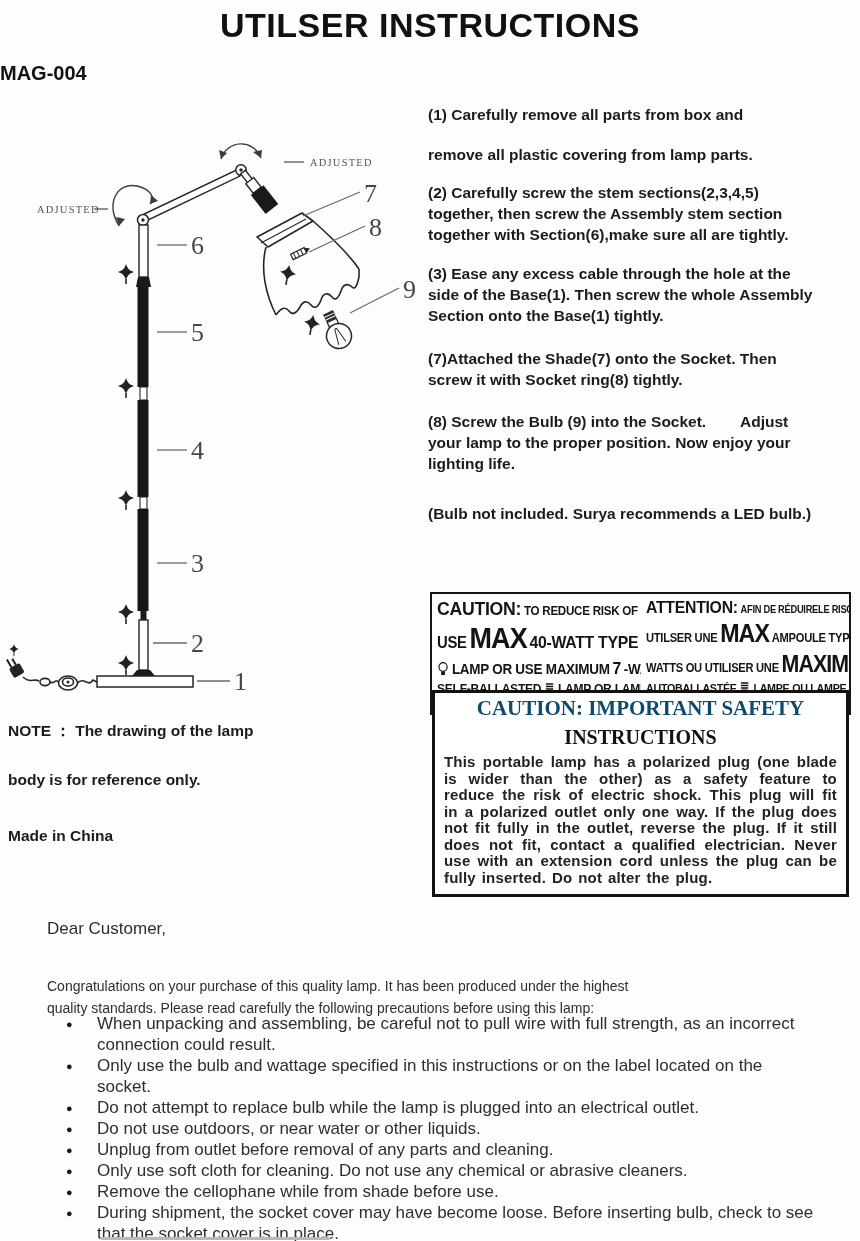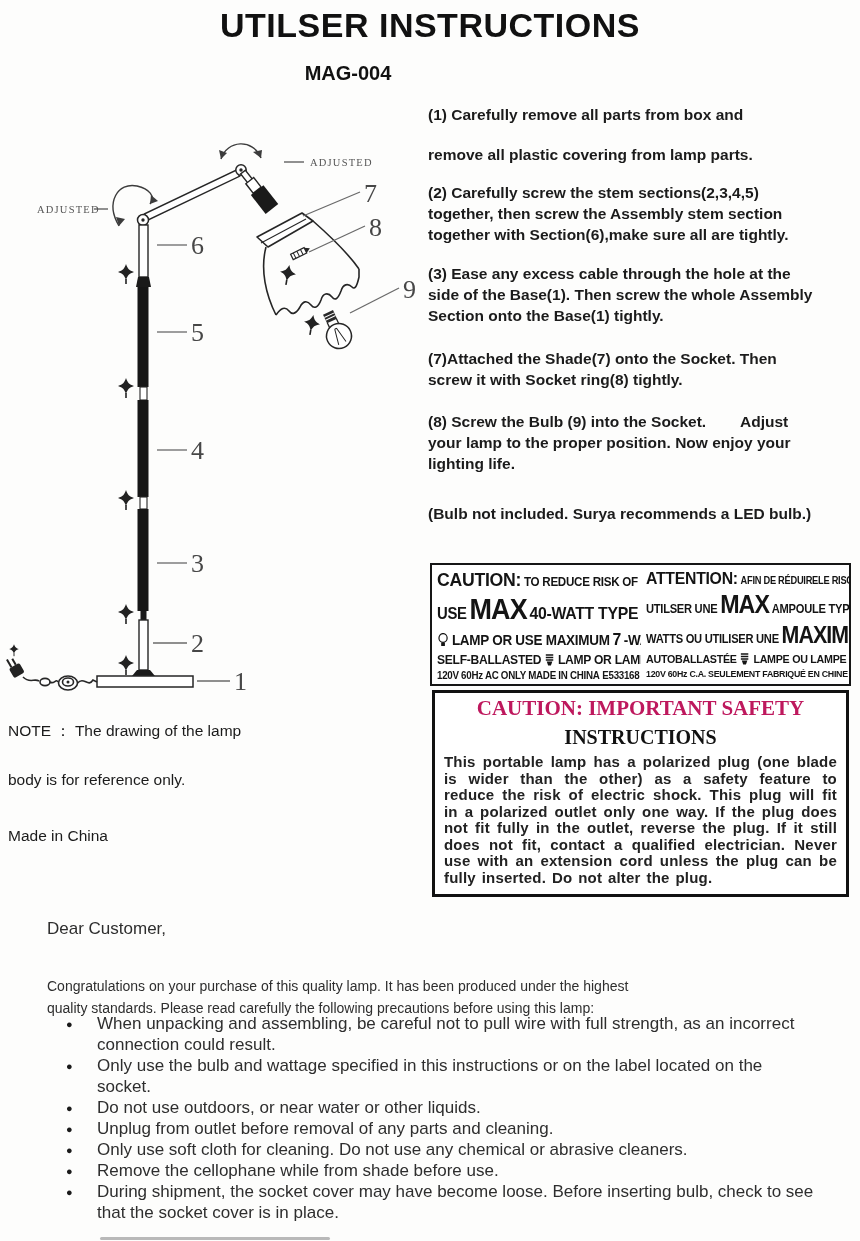--- a/index.html
+++ b/index.html
@@ -3,28 +3,28 @@
 <meta charset="utf-8">
 <style>
   html,body{margin:0;padding:0;background:#e8e8e8;}
   #page{position:relative;width:860px;height:1241px;background:#fdfdfc;margin:0 auto;
         font-family:"Liberation Sans",sans-serif;color:#1c1c1c;overflow:hidden;}
   .abs{position:absolute;}
 
   
   #title{top:6px;left:0;width:860px;text-align:center;font-size:34px;font-weight:bold;
          letter-spacing:.5px;color:#111;}
-  #model{top:62px;left:0;width:696px;text-align:center;font-size:20px;font-weight:bold;color:#111;}
+  #model{top:62px;left:0;width:696px;font-size:20px;font-weight:bold;color:#111;}
 
   
   .step{left:428px;width:436px;font-size:15.5px;font-weight:bold;line-height:21px;
         white-space:pre;color:#1b1b1b;}
 
   
-  #ratings{left:430px;top:563px;width:421px;height:123px;border:2px solid #161616;
+  #ratings{left:430px;top:592px;width:421px;height:123px;border:2px solid #161616;
            background:#fff;display:flex;box-sizing:border-box;}
   .rlabel{flex:1;padding:3px 2px 0 5px;overflow:hidden;}
   .rlabel .inner{transform:scaleX(.93);transform-origin:0 0;width:108%;font-weight:bold;
                  color:#141414;letter-spacing:-.3px;}
   .rl{white-space:nowrap;display:flex;align-items:baseline;gap:3px;}
   .en .l1{line-height:23px;} .en .l1 .big{font-size:19px;} .en .l1 .sm{font-size:12.5px;}
   .en .l2{line-height:30px;} .en .l2 .pre{font-size:16px;} .en .l2 .max{font-size:29px;font-weight:800;letter-spacing:-1px;} .en .l2 .post{font-size:17px;}
   .en .l3{line-height:21px;font-size:14.5px;} .en .l3 .seven{font-size:17px;}
   .en .l4{line-height:17px;font-size:13px;}
   .en .l5{line-height:14px;font-size:10.5px;} .l5 .cert{font-weight:800;}
@@ -32,28 +32,28 @@
   .fr .l2{line-height:27px;} .fr .l2 .pre{font-size:12px;} .fr .l2 .max{font-size:25px;font-weight:800;letter-spacing:-1px;} .fr .l2 .post{font-size:12px;}
   .fr .l3{line-height:24px;font-size:12px;} .fr .l3 .max{font-size:23px;font-weight:800;letter-spacing:-1px;}
   .fr .l4{line-height:16px;font-size:11.5px;}
   .fr .l5{line-height:14px;font-size:9.5px;}
   .bulbico,.adapterico{flex:0 0 auto;align-self:center;}
 
   
   #safety{left:432px;top:690px;width:417px;height:207px;border:3px solid #111;background:#fff;
           box-sizing:border-box;}
   #safety .t1{font-family:"Liberation Serif",serif;font-weight:bold;font-size:21px;
-              text-align:center;margin-top:3px;color:#be185d;}
+              text-align:center;margin-top:3px;color:#0c4a6e;}
   #safety .t2{font-family:"Liberation Serif",serif;font-weight:bold;font-size:20px;
               text-align:center;margin-top:5px;color:#111;}
   #safety .body{padding:5px 9px 0 9px;font-size:15px;line-height:16.5px;text-align:justify;
                 letter-spacing:.2px;word-spacing:1.5px;color:#222;font-weight:bold;}
 
   
-  .noteline{left:8px;font-size:15.5px;font-weight:normal;color:#1b1b1b;}
+  .noteline{left:8px;font-size:15.5px;font-weight:bold;color:#1b1b1b;}
 
   
   #greeting{left:47px;top:919px;font-size:17px;color:#2e2e2e;}
   #intro{left:47px;top:950px;font-size:14px;line-height:21.5px;white-space:pre;color:#2e2e2e;margin-top:26px;}
   #precautions{left:47px;top:1001px;width:795px;margin:12px;padding:0;list-style:none;}
   #precautions li{position:relative;padding-left:38px;font-size:17px;line-height:21px;
                   white-space:pre;color:#2e2e2e;}
   #precautions li::before{content:"●";position:absolute;left:7px;top:1px;font-size:11px;color:#1a1a1a;}
   #bottom-smudge{left:100px;top:1237px;width:230px;height:3px;background:#b9b9b9;border-radius:2px;}
 
@@ -282,20 +282,21 @@
   <div class="abs noteline" style="top:827px">Made in China</div>
 
   <div id="greeting" class="abs">Dear Customer,</div>
   <div id="intro" class="abs">Congratulations on your purchase of this quality lamp. It has been produced under the highest
 quality standards. Please read carefully the following precautions before using this lamp:</div>
   <ul id="precautions" class="abs">
     <li>When unpacking and assembling, be careful not to pull wire with full strength, as an incorrect
 connection could result.</li>
     <li>Only use the bulb and wattage specified in this instructions or on the label located on the
 socket.</li>
+    <li>Do not attempt to replace bulb while the lamp is plugged into an electrical outlet.</li>
     <li>Do not use outdoors, or near water or other liquids.</li>
     <li>Unplug from outlet before removal of any parts and cleaning.</li>
     <li>Only use soft cloth for cleaning. Do not use any chemical or abrasive cleaners.</li>
     <li>Remove the cellophane while from shade before use.</li>
     <li>During shipment, the socket cover may have become loose. Before inserting bulb, check to see
 that the socket cover is in place.</li>
   </ul>
   <div id="bottom-smudge" class="abs"></div>
 
 </div>

